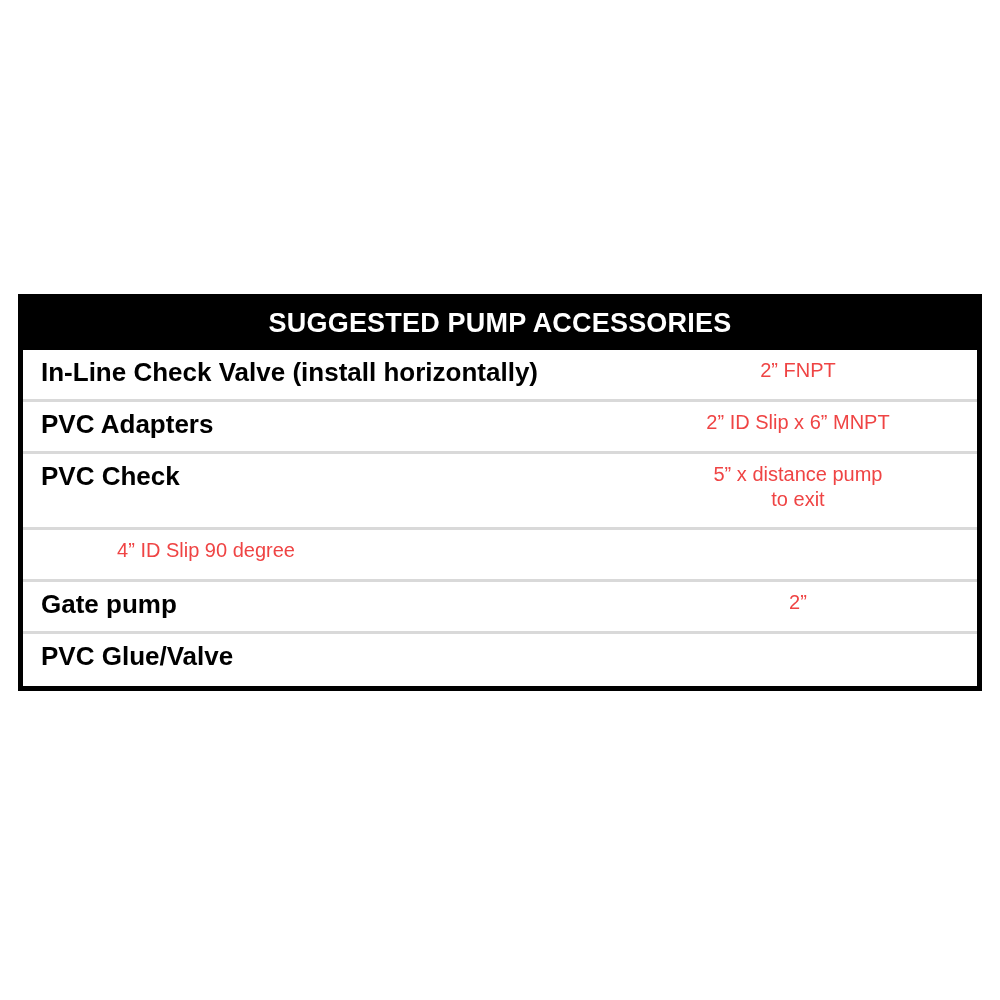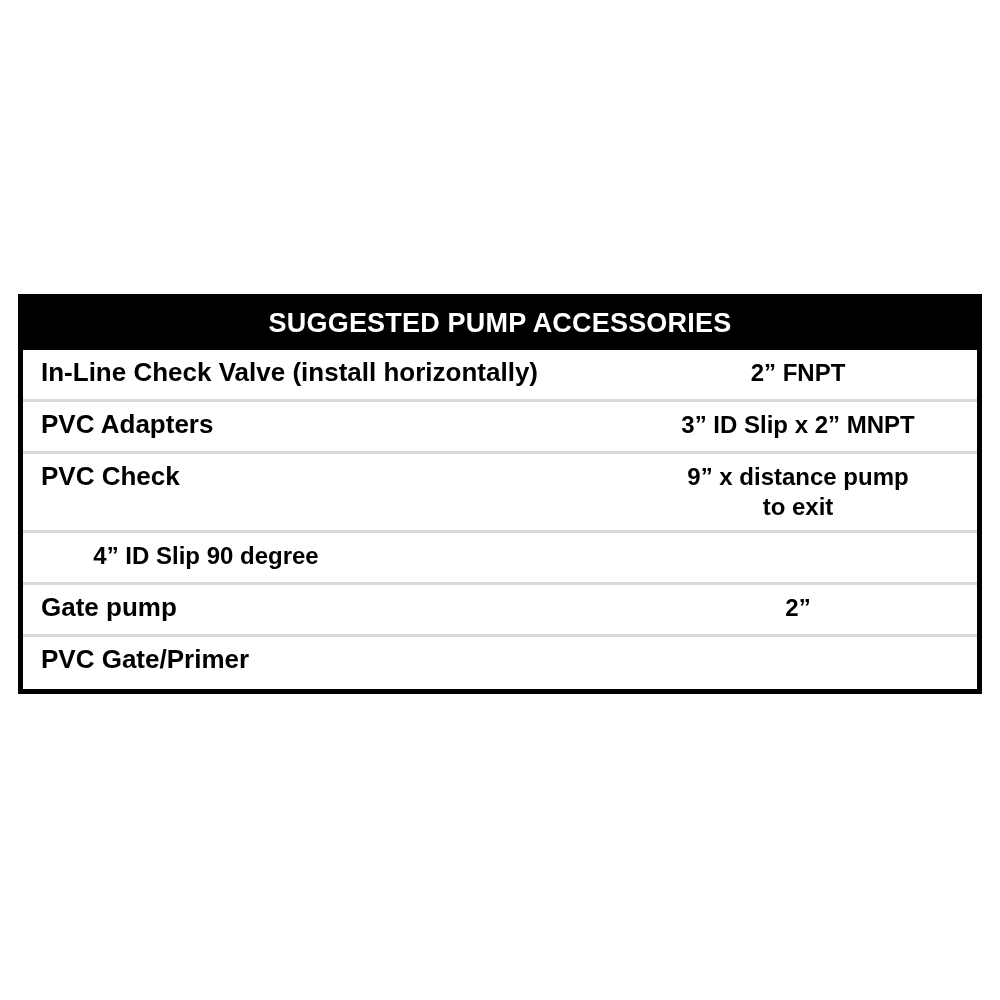--- a/index.html
+++ b/index.html
@@ -60,23 +60,23 @@
     font-size: 26px;
     font-weight: bold;
     color: #000000;
     line-height: 1.15;
     padding: 8px 0;
   }
 
   .row .spec {
     flex: 0 0 330px;
     text-align: center;
-    font-size: 24px;
-    font-weight: bold;
-    color: #000000;
+    font-size: 20px;
+    font-weight: normal;
+    color: #ef4444;
     line-height: 1.25;
     padding: 8px 0;
     white-space: pre-line;
   }
 
   .row.tall {
     min-height: 76px;
   }
 </style>
 </head>
@@ -90,39 +90,39 @@
 
     <div class="table-body">
 
       <div class="row">
         <div class="item">In-Line Check Valve (install horizontally)</div>
         <div class="spec">2” FNPT</div>
       </div>
 
       <div class="row">
         <div class="item">PVC Adapters</div>
-        <div class="spec">3” ID Slip x 2” MNPT</div>
+        <div class="spec">2” ID Slip x 6” MNPT</div>
       </div>
 
       <div class="row tall">
         <div class="item">PVC Check</div>
-        <div class="spec">9” x distance pump
+        <div class="spec">5” x distance pump
 to exit</div>
       </div>
 
       <div class="row">
         <div class="spec">4” ID Slip  90 degree</div>
       </div>
 
       <div class="row">
         <div class="item">Gate pump</div>
         <div class="spec">2”</div>
       </div>
 
       <div class="row">
-        <div class="item">PVC Gate/Primer</div>
+        <div class="item">PVC Glue/Valve</div>
         <div class="spec"></div>
       </div>
 
     </div>
   </div>
 
 </div>
 
 </body></html>

